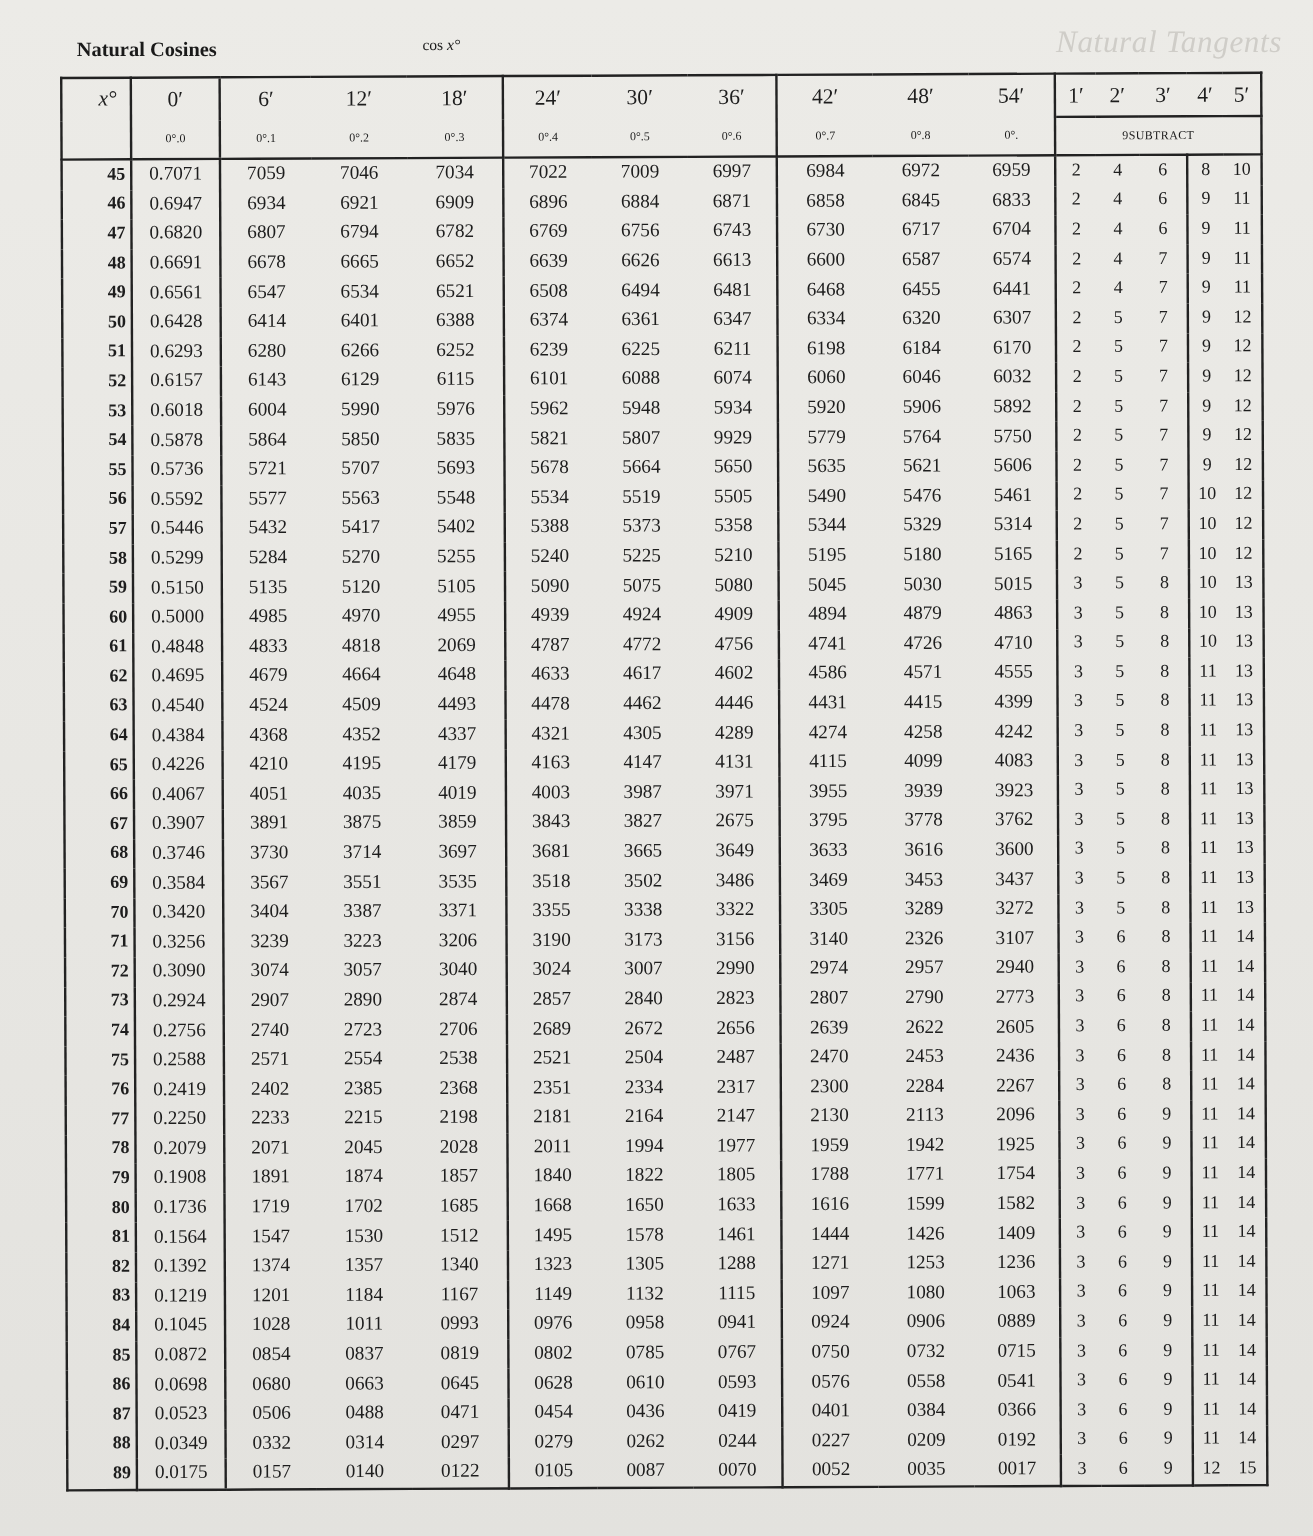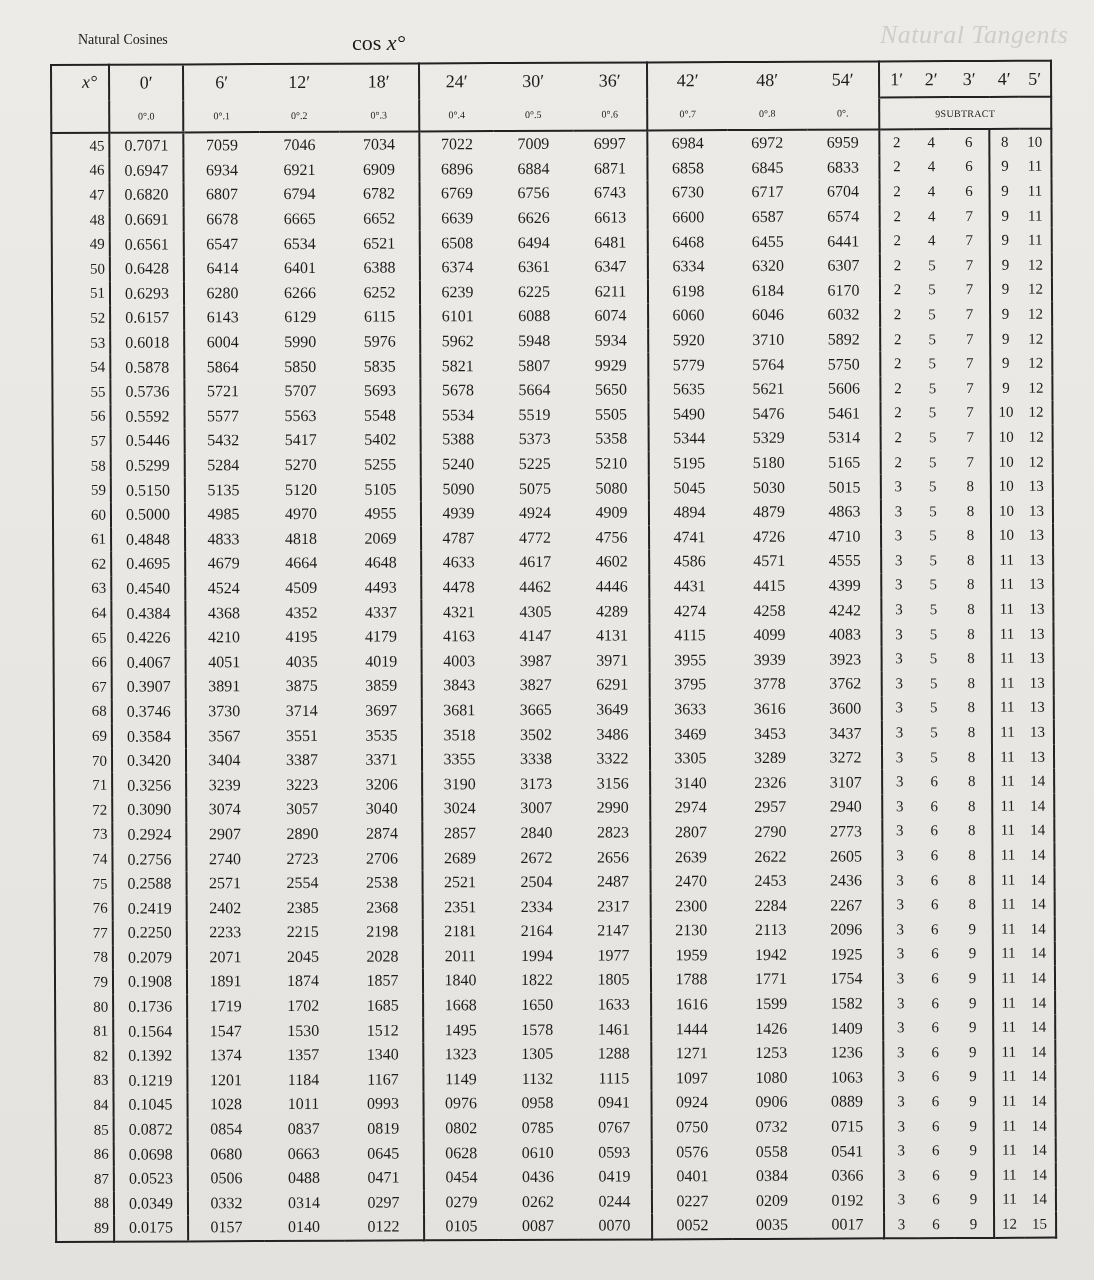--- a/index.html
+++ b/index.html
@@ -12,46 +12,46 @@
   }
   .page {
     position:absolute; left:0; top:0; width:1094px; height:1280px;
     background:linear-gradient(180deg,#ecebe7 0%,#e8e7e3 50%,#e3e2de 100%);
   }
   .ghost {
     position:absolute; left:880px; top:20px;
     font-size:26px; color:#cfcdc8; letter-spacing:0.5px;font-style:italic;
   }
   .title {
-    position:absolute; left:78px; top:32px;
-    font-size:14px; font-weight:normal; color:#1a1a1a;
+    position:absolute; left:64px; top:32px;
+    font-size:17px; font-weight:bold; color:#1a1a1a;
   }
   .subtitle {
     position:absolute; left:352px; top:30px;
-    font-size:22px; color:#1a1a1a;
+    font-size:13px; color:#1a1a1a;
   }
   .subtitle i { font-style:italic; }
   table {
     position:absolute; left:50px; top:64px;
     width:1000px;
     border-collapse:collapse;
     table-layout:fixed;
     font-size:16px;
     transform:rotate(-0.25deg);
     transform-origin:top left;
   }
   td, th { padding:0; text-align:center; font-weight:normal; white-space:nowrap; }
   thead tr.h1 th { height:34px; font-size:18px; }
   thead tr.h2 th { height:30px; font-size:10px; }
   tbody td { height:24.6px; }
   .bl { border-left:2px solid #222; }
   .br { border-right:2px solid #222; }
   .bt { border-top:2px solid #222; }
   .bb { border-bottom:2px solid #222; }
-  .deg { text-align:right; padding-right:4px; font-size:15px; }
+  .deg { text-align:right; padding-right:4px; font-size:15px;font-weight:bold; }
   .x-head { font-style:italic; text-align:left; padding-left:30px; vertical-align:top; padding-top:6px;}
   .diff { font-size:15px; }
   .sub-label { font-size:15px; letter-spacing:0.3px; }
 </style>
 </head>
 <body>
 
 <div class="page">
   <div class="ghost">Natural Tangents</div>
   <div class="title">Natural Cosines</div>
@@ -257,21 +257,21 @@
         <tr>
           <td class="deg bl br">53</td>
           <td class="">0.6018</td>
           <td class="bl">6004</td>
           <td class="">5990</td>
           <td class="br">5976</td>
           <td class="">5962</td>
           <td class="">5948</td>
           <td class="br">5934</td>
           <td class="">5920</td>
-          <td class="">3710</td>
+          <td class="">5906</td>
           <td class="br">5892</td>
           <td class="diff">2</td>
           <td class="diff">5</td>
           <td class="diff br">7</td>
           <td class="diff">9</td>
           <td class="diff br">12</td>
         </tr>
         <tr>
           <td class="deg bl br">54</td>
           <td class="">0.5878</td>
@@ -507,21 +507,21 @@
           <td class="diff br">13</td>
         </tr>
         <tr>
           <td class="deg bl br">67</td>
           <td class="">0.3907</td>
           <td class="bl">3891</td>
           <td class="">3875</td>
           <td class="br">3859</td>
           <td class="">3843</td>
           <td class="">3827</td>
-          <td class="br">6291</td>
+          <td class="br">2675</td>
           <td class="">3795</td>
           <td class="">3778</td>
           <td class="br">3762</td>
           <td class="diff">3</td>
           <td class="diff">5</td>
           <td class="diff br">8</td>
           <td class="diff">11</td>
           <td class="diff br">13</td>
         </tr>
         <tr>

